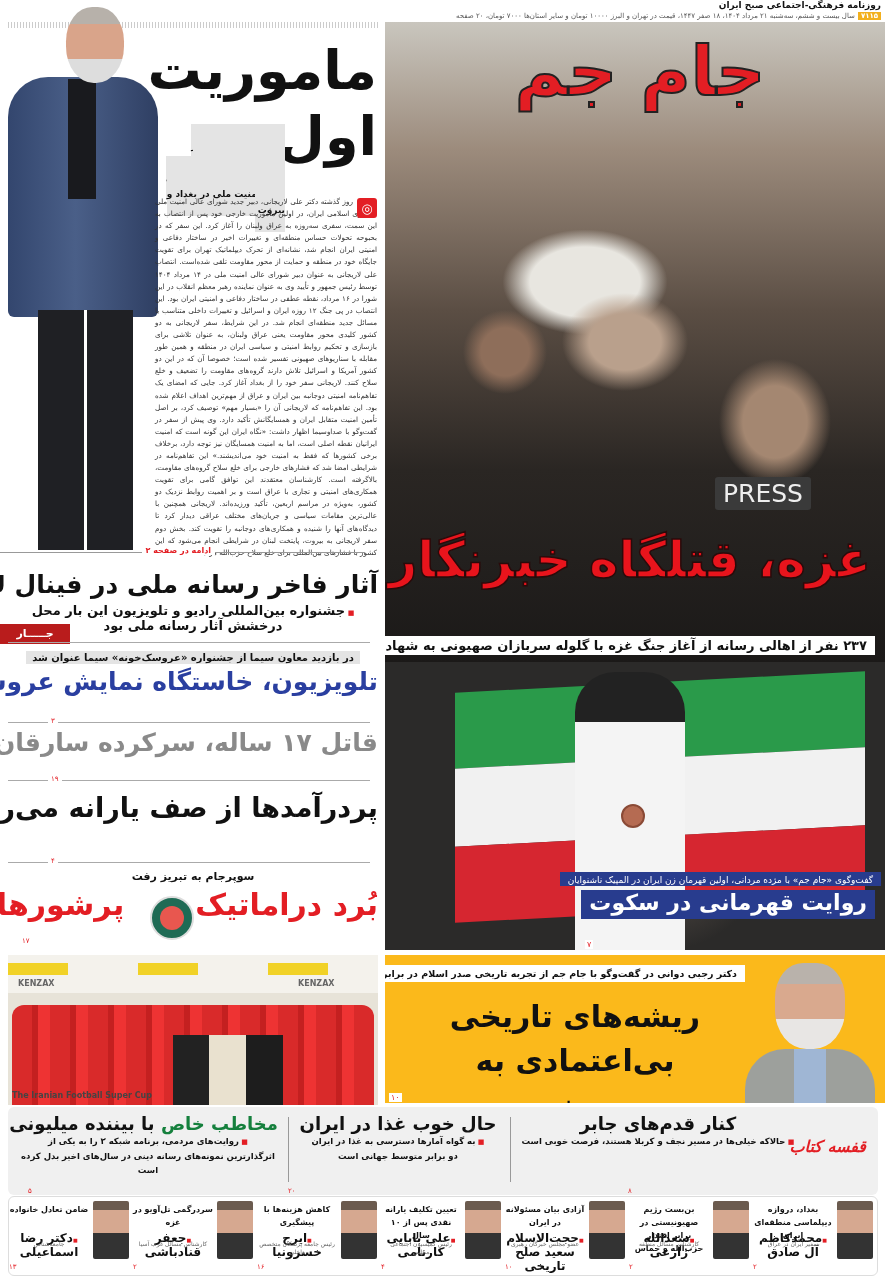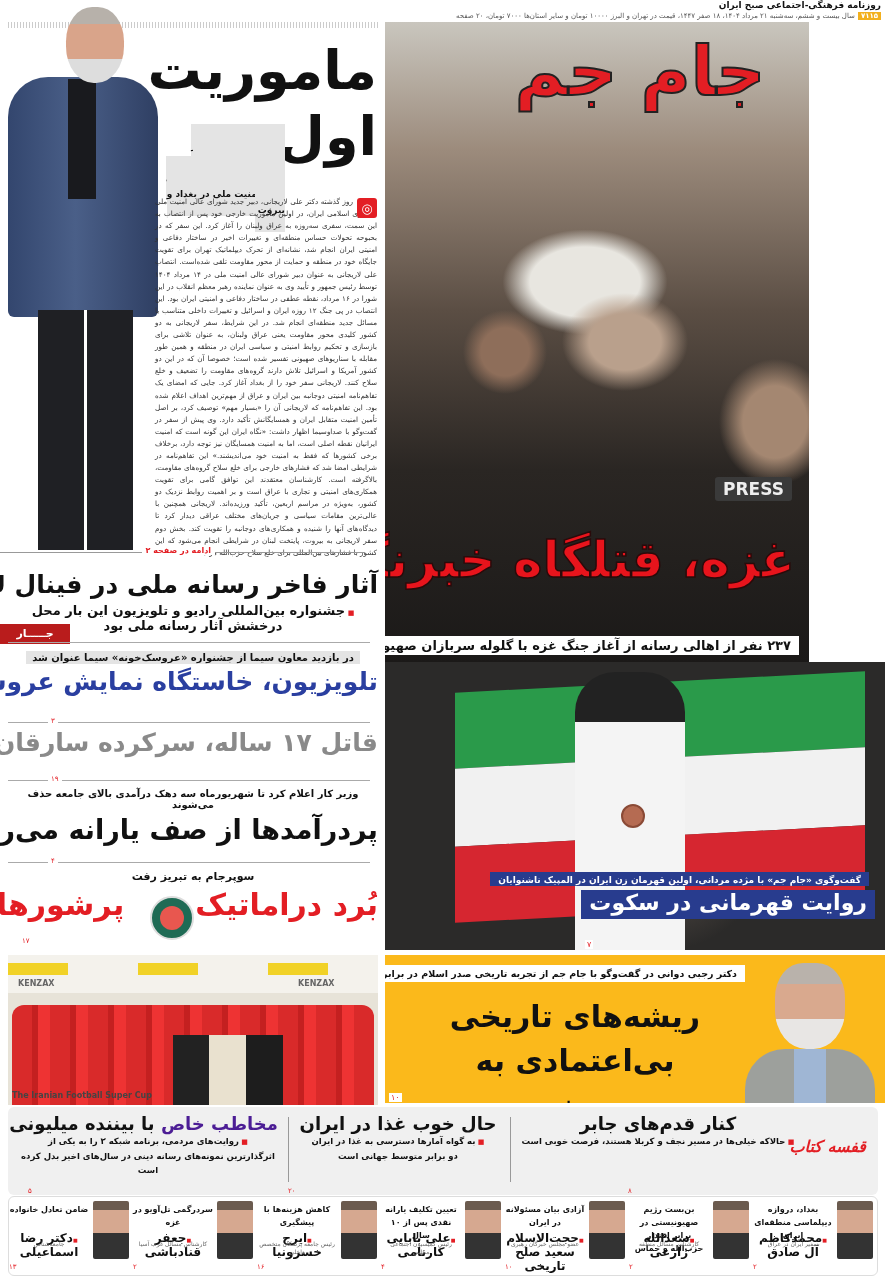--- a/index.html
+++ b/index.html
@@ -7,44 +7,44 @@
   body { font-family: "DejaVu Sans", sans-serif; direction: rtl; color: #111; position: relative; }
   .abs { position: absolute; }
 
   
   #masthead-top { left: 385px; top: 0; width: 500px; height: 16px; text-align: right; padding-right: 4px; }
   #masthead-top .tagline { font-size: 9px; font-weight: bold; line-height: 11px; }
   #masthead-top .dateline { font-size: 7px; color: #555; line-height: 10px; white-space: nowrap; }
   #masthead-top .issue { background: #f2b01e; color: #fff; font-weight: bold; padding: 0 3px; margin-left: 3px; }
 
   
-  #hero { left: 385px; top: 22px; width: 424px; height: 640px; overflow: hidden;
+  #hero { left: 385px; top: 22px; width: 500px; height: 640px; overflow: hidden;
     background:
       radial-gradient(ellipse 90px 70px at 240px 320px, #b9a08c 0 40%, transparent 70%),
       radial-gradient(ellipse 80px 90px at 390px 400px, #a48771 0 40%, transparent 70%),
       radial-gradient(ellipse 60px 60px at 120px 330px, #8e6e5a 0 40%, transparent 70%),
       radial-gradient(ellipse 110px 70px at 200px 260px, #e8e6e0 0 50%, transparent 75%),
       linear-gradient(180deg, #c9c6be 0%, #9c8b7c 20%, #5b4e44 45%, #2a2623 70%, #1b1918 100%);
   }
-  #hero .press { position: absolute; left: 330px; top: 455px; background: #3a3a3a; color: #eee; font-weight: bold; font-size: 17px; padding: 2px 8px; border-radius: 3px; direction: ltr; font-family: "DejaVu Sans", sans-serif; }
+  #hero .press { position: absolute; left: 330px; top: 455px; background: #3a3a3a; color: #eee; font-weight: normal; font-size: 25px; padding: 2px 8px; border-radius: 3px; direction: ltr; font-family: "DejaVu Sans", sans-serif; }
   #logo { position: absolute; left: 90px; top: 10px; width: 330px; height: 80px; display: flex; align-items: center; justify-content: center; }
   #logo span { font-family: "DejaVu Sans", sans-serif; font-weight: bold; font-size: 68px; color: #e31e24; letter-spacing: 2px; -webkit-text-stroke: 2px #222; line-height: 1; }
   #hero-headline { position: absolute; right: 14px; top: 510px; font-size: 50px; font-weight: bold; color: #e8141c; -webkit-text-stroke: 1.5px #2a0a0a; line-height: 1.15; white-space: nowrap; }
   #hero-sub { position: absolute; right: 10px; top: 614px; background: #fff; font-size: 13px; font-weight: bold; padding: 2px 8px; white-space: nowrap; }
 
   
   #athlete { left: 385px; top: 662px; width: 500px; height: 288px; overflow: hidden;
     background: radial-gradient(ellipse 140px 160px at 280px 160px, #6b5f57 0%, #2b2a29 80%); }
   #athlete .flag { position: absolute; left: 70px; top: 20px; width: 410px; height: 230px; transform: skewY(-3deg); }
   #athlete .flag .g { height: 33%; background: #2a9a4a; }
   #athlete .flag .w { height: 34%; background: #f1f1f1; }
   #athlete .flag .r { height: 33%; background: #d62630; }
   #athlete .person { position: absolute; left: 190px; top: 10px; width: 110px; height: 278px; background: linear-gradient(#222 0 18%, #f4f4f4 18% 100%); border-radius: 40px 40px 0 0; }
   #athlete .medal { position: absolute; left: 236px; top: 142px; width: 24px; height: 24px; border-radius: 50%; background: #b56b52; border: 2px solid #8a4a36; }
-  #athlete-kicker { position: absolute; right: 16px; top: 210px; background: #283c8e; color: #fff; font-size: 9px; font-weight: bold; padding: 3px 8px 1px; white-space: nowrap; }
+  #athlete-kicker { position: absolute; right: 4px; top: 210px; background: #283c8e; color: #fff; font-size: 9px; font-weight: normal; padding: 3px 8px 1px; white-space: nowrap; }
   #athlete-title { position: absolute; right: 10px; top: 228px; background: #283c8e; color: #fff; font-size: 22px; font-weight: bold; padding: 0 8px 4px; white-space: nowrap; }
   #athlete-page { position: absolute; left: 200px; top: 278px; background: #fff; font-size: 8px; color: #e31e24; padding: 0 2px; }
 
   
   #interview { left: 385px; top: 955px; width: 500px; height: 148px; background: #fbb91b; overflow: hidden; }
   #interview .kicker { position: absolute; right: 140px; top: 10px; background: #fff; font-size: 9.5px; font-weight: bold; padding: 3px 8px; white-space: nowrap; }
   #interview .title { position: absolute; right: 150px; top: 40px; width: 320px; font-size: 30px; font-weight: bold; text-align: center; line-height: 44px; }
   #interview .portrait { position: absolute; left: 360px; top: 8px; width: 130px; height: 140px; }
   #interview .portrait .head { position: absolute; left: 30px; top: 0; width: 70px; height: 86px; border-radius: 40% 40% 45% 45%; background: linear-gradient(#b9b2ab 0 25%, #d9a98e 25% 65%, #e8e6e4 65% 100%); }
   #interview .portrait .suit { position: absolute; left: 0; top: 86px; width: 130px; height: 60px; border-radius: 40px 40px 0 0; background: linear-gradient(90deg, #9da09c 0 38%, #9fb6d4 38% 62%, #9da09c 62%); }
@@ -84,21 +84,21 @@
     background: linear-gradient(180deg, #f4f2ec 0 25%, #e7e3d8 25% 100%); }
   #football .band { position: absolute; left: 0; top: 8px; width: 370px; height: 12px; background: repeating-linear-gradient(90deg, #f1d227 0 60px, transparent 60px 130px); }
   #football .team { position: absolute; left: 4px; top: 50px; width: 362px; height: 100px; background: repeating-linear-gradient(90deg, #d92a2a 0 20px, #c42020 20px 26px, #e33 26px 38px); border-radius: 12px 12px 0 0; }
   #football .suits { position: absolute; left: 165px; top: 80px; width: 110px; height: 70px; background: linear-gradient(90deg, #222 0 33%, #e9e1cf 33% 66%, #1d1d1d 66%); }
   #football .kenzax { position: absolute; font-size: 8px; font-weight: bold; color: #666; direction: ltr; }
 
   
   #teasers { left: 8px; top: 1107px; width: 870px; height: 88px; background: #f0f0f0; border-radius: 6px; }
   .teaser { position: absolute; top: 6px; text-align: center; }
   .teaser .hl { font-size: 18px; font-weight: bold; white-space: nowrap; }
-  .teaser .hl .red { color: #4c1d95; }
+  .teaser .hl .red { color: #15803d; }
   .teaser .txt { font-size: 8.5px; font-weight: bold; line-height: 14px; }
   .teaser .txt .b { color: #e31e24; font-size: 7px; }
   .teaser .pg { position: absolute; font-size: 7px; color: #e31e24; }
   .vsep { position: absolute; top: 10px; height: 65px; border-left: 1px solid #999; }
   #ghafase-logo { position: absolute; right: 12px; top: 30px; font-size: 16px; font-weight: bold; color: #e31e24; font-style: italic; }
 
   #columns { left: 8px; top: 1196px; width: 870px; height: 80px; border: 1px solid #ddd; border-radius: 6px; }
   .col { position: absolute; top: 4px; width: 120px; height: 74px; }
   .col .photo { position: absolute; right: 0; top: 0; width: 36px; height: 58px; background: linear-gradient(#6b5b4f 0 15%, #d6a890 15% 55%, #333 55%); border-radius: 2px; }
   .col .hl { position: absolute; right: 40px; top: 2px; width: 80px; text-align: center; font-size: 8px; font-weight: bold; line-height: 13px; }
@@ -187,21 +187,20 @@
   </div>
 
 <div class="story" style="top:728px;">
   <div class="hl" style="font-size:25px;color:#8a8a8a;">قاتل ۱۷ ساله، سرکرده سارقان گوشی</div>
 </div>
 <div class="rule" style="top:780px;">
     <span>۱۹</span>
   </div>
 
 <div class="story" style="top:788px;">
-  <div class="kick">وزیر کار اعلام کرد تا شهریورماه سه دهک درآمدی بالای جامعه حذف می‌شوند</div>
   <div class="hl" style="font-size:27px;margin-top:4px;">پردرآمدها از صف یارانه می‌روند</div>
 </div>
 <div class="rule" style="top:862px;">
     <span>۴</span>
   </div>
 
 <div class="story" style="top:870px;">
   <div class="kick" style="font-size:11px;">سوپرجام به تبریز رفت</div>
   <div class="hl" style="font-size:30px;color:#e31e24;margin-top:4px;">
     <span>بُرد دراماتیک</span>

